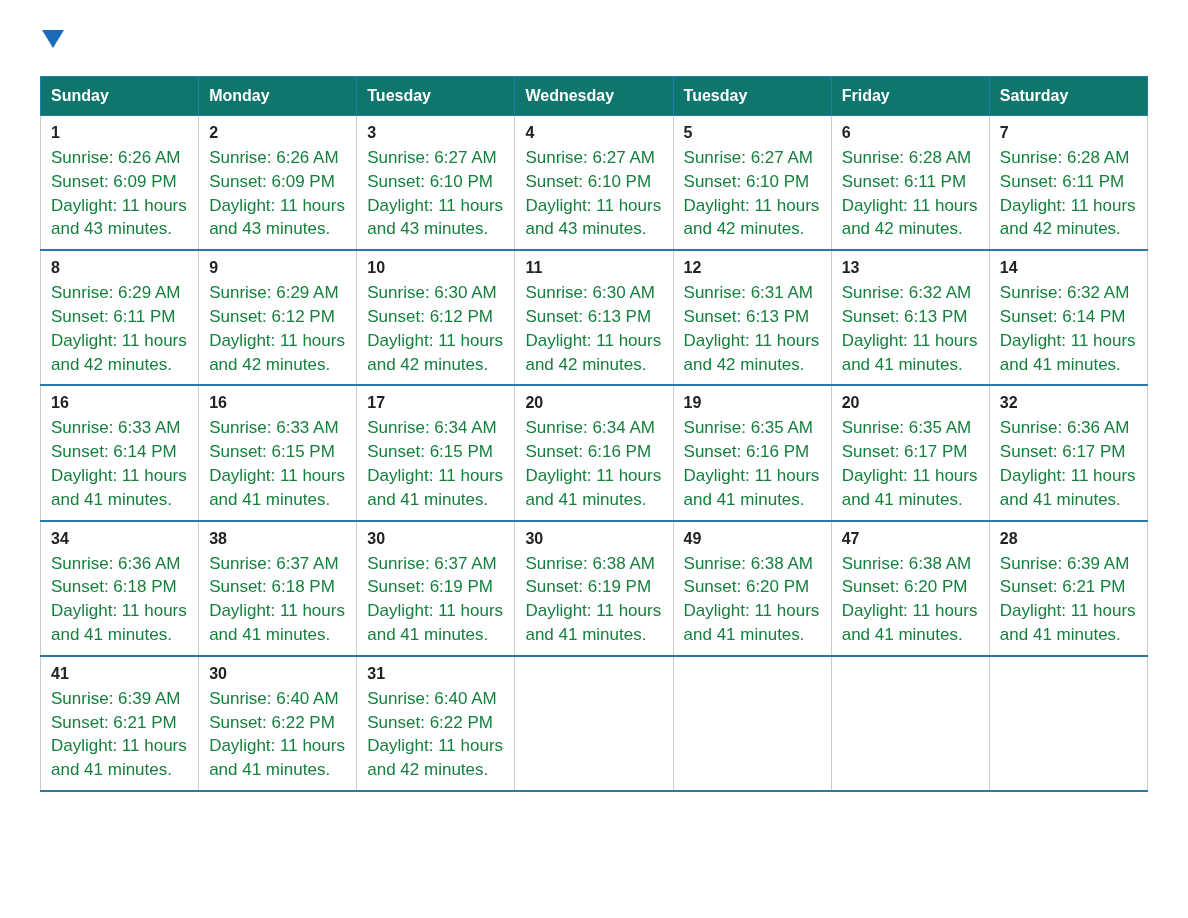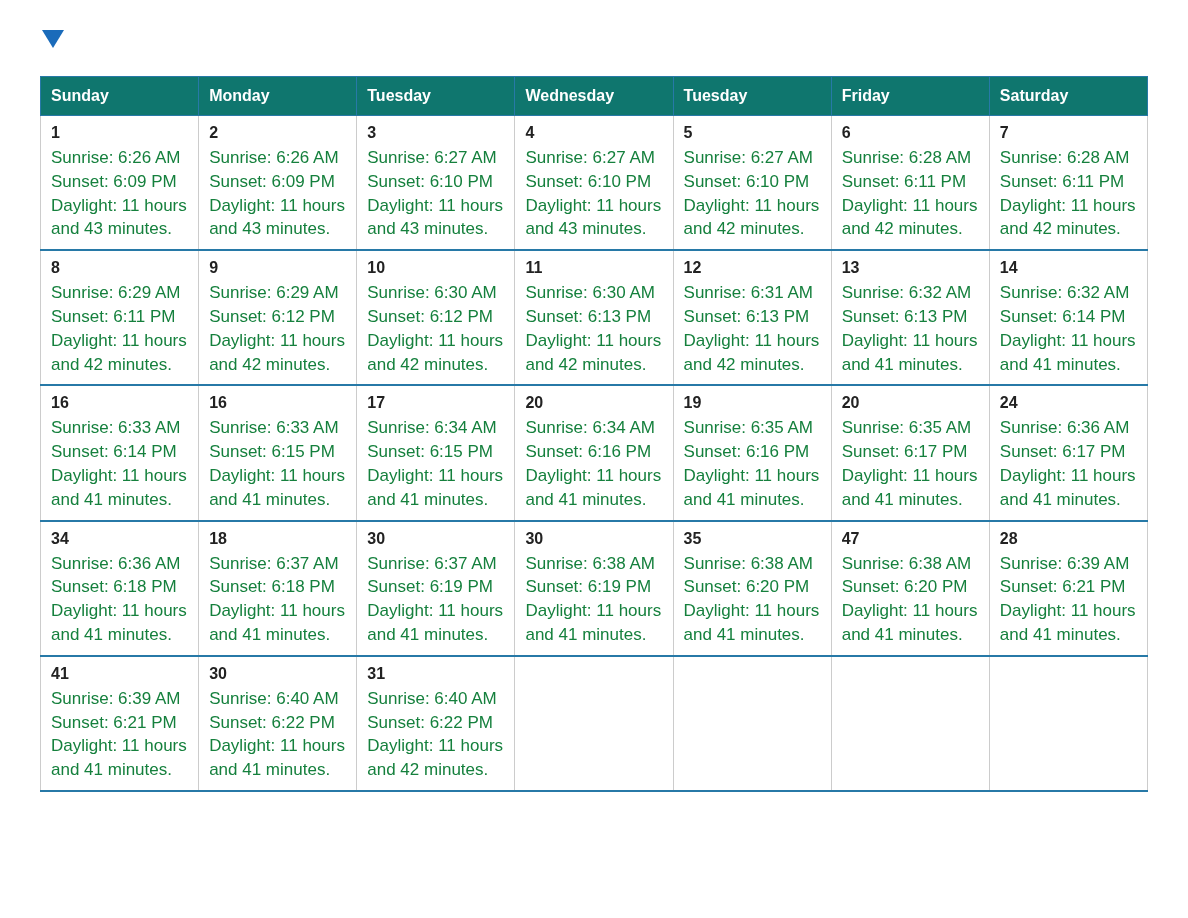--- a/index.html
+++ b/index.html
@@ -290,39 +290,39 @@
       </td>
         <td>
         <span class="day-number">20</span>
         <div class="day-info">
           Sunrise: 6:35 AM<br>
           Sunset: 6:17 PM<br>
           Daylight: 11 hours and 41 minutes.
         </div>
       </td>
         <td>
-        <span class="day-number">24</span>
+        <span class="day-number">32</span>
         <div class="day-info">
           Sunrise: 6:36 AM<br>
           Sunset: 6:17 PM<br>
           Daylight: 11 hours and 41 minutes.
         </div>
       </td>
       </tr>
       <tr>
         <td>
         <span class="day-number">34</span>
         <div class="day-info">
           Sunrise: 6:36 AM<br>
           Sunset: 6:18 PM<br>
           Daylight: 11 hours and 41 minutes.
         </div>
       </td>
         <td>
-        <span class="day-number">18</span>
+        <span class="day-number">38</span>
         <div class="day-info">
           Sunrise: 6:37 AM<br>
           Sunset: 6:18 PM<br>
           Daylight: 11 hours and 41 minutes.
         </div>
       </td>
         <td>
         <span class="day-number">30</span>
         <div class="day-info">
           Sunrise: 6:37 AM<br>
@@ -332,21 +332,21 @@
       </td>
         <td>
         <span class="day-number">30</span>
         <div class="day-info">
           Sunrise: 6:38 AM<br>
           Sunset: 6:19 PM<br>
           Daylight: 11 hours and 41 minutes.
         </div>
       </td>
         <td>
-        <span class="day-number">35</span>
+        <span class="day-number">49</span>
         <div class="day-info">
           Sunrise: 6:38 AM<br>
           Sunset: 6:20 PM<br>
           Daylight: 11 hours and 41 minutes.
         </div>
       </td>
         <td>
         <span class="day-number">47</span>
         <div class="day-info">
           Sunrise: 6:38 AM<br>

